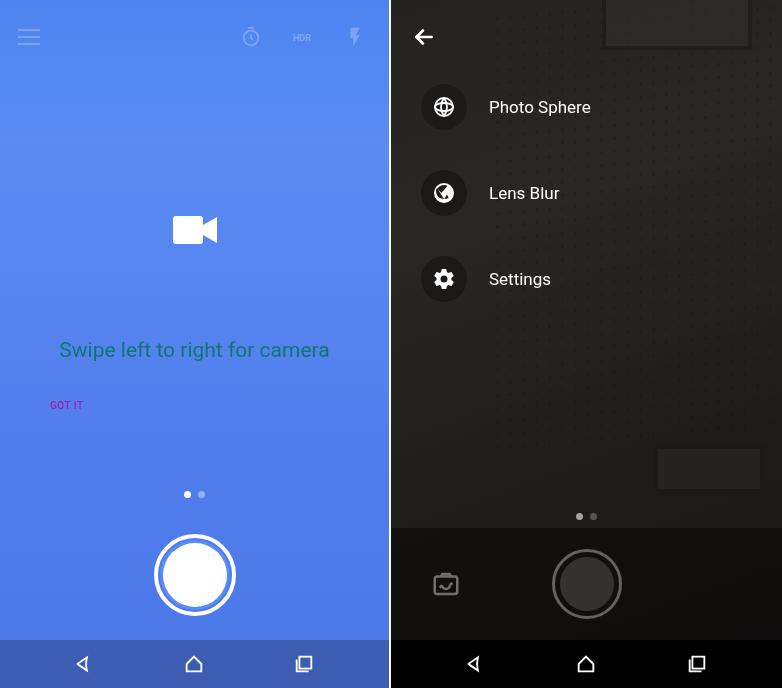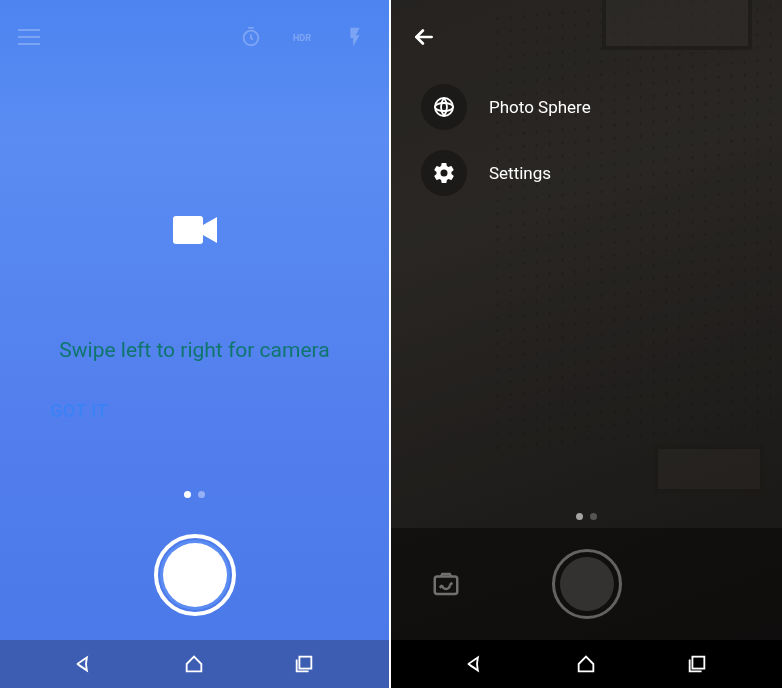--- a/index.html
+++ b/index.html
@@ -70,22 +70,22 @@
       left: 0; right: 0;
       text-align: center;
       color: #0f766e;
       font-size: 21px;
       font-weight: 400;
     }
     .got-it {
       position: absolute;
       top: 400px;
       left: 50px;
-      color: #3b82f6;
-      font-size: 18px;
+      color: #a21caf;
+      font-size: 10px;
       font-weight: 500;
       letter-spacing: 0.5px;
     }
     .page-dots {
       position: absolute;
       left: 0; right: 0;
       bottom: 190px;
       display: flex;
       justify-content: center;
       gap: 7px;
@@ -171,21 +171,21 @@
       top: 24px; left: 20px;
       width: 26px; height: 26px;
       display:flex; align-items:center; justify-content:center;
     }
 
     .menu-list {
       position:absolute;
       top: 80px; left: 22px;
       display:flex;
       flex-direction: column;
-      gap: 12px;
+      gap: 32px;
     }
     .menu-item {
       display:flex;
       align-items:center;
       gap: 22px;
       padding: 4px 8px;
       cursor: pointer;
     }
     .menu-icon-circle {
       width: 46px; height: 46px;
@@ -344,20 +344,28 @@
             <ellipse cx="12" cy="12" rx="9" ry="4"></ellipse>
             <path d="M12 3a15 15 0 0 1 0 18"></path>
             <path d="M12 3a15 15 0 0 0 0 18"></path>
           </svg>
       </div>
       <span class="menu-label">Photo Sphere</span>
     </div>
     <div class="menu-item">
       <div class="menu-icon-circle">
         <svg viewBox="0 0 24 24" fill="#fff">
+            <path d="M12 2a10 10 0 1 0 .001 20.001A10 10 0 0 0 12 2zm0 2c1.3 0 2.5.3 3.5.9L9.3 12 5.4 7.5C6.9 5.4 9.3 4 12 4zm6.6 3.5L14 12l2.7 5c-1.3.6-2.8 1-4.4 1L18.6 7.5zm-13.2 0L12 18c-4.4 0-8-3.6-8-8 0-.9.1-1.7.4-2.5z"></path>
+          </svg>
+      </div>
+      <span class="menu-label">Lens Blur</span>
+    </div>
+    <div class="menu-item">
+      <div class="menu-icon-circle">
+        <svg viewBox="0 0 24 24" fill="#fff">
             <path d="M19.4 13c.04-.33.06-.66.06-1s-.02-.67-.06-1l2.1-1.65c.2-.15.25-.42.13-.64l-2-3.46c-.12-.22-.39-.3-.61-.22l-2.5 1c-.52-.4-1.08-.73-1.7-.98l-.37-2.65A.5.5 0 0 0 14 2h-4a.5.5 0 0 0-.5.42l-.37 2.65c-.62.25-1.18.58-1.7.98l-2.5-1a.5.5 0 0 0-.6.22l-2 3.46a.5.5 0 0 0 .12.64L4.56 11c-.04.33-.06.66-.06 1s.02.67.06 1l-2.1 1.65c-.2.15-.25.42-.13.64l2 3.46c.12.22.39.3.61.22l2.5-1c.52.4 1.08.73 1.7.98l.37 2.65c.4.24.25.42.5.42h4c.25 0 .46-.18.5-.42l.37-2.65c.62-.25 1.18-.58 1.7-.98l2.5 1c.22.08.49 0 .61-.22l2-3.46a.5.5 0 0 0-.13-.64L19.4 13zM12 15.5A3.5 3.5 0 1 1 12 8.5a3.5 3.5 0 0 1 0 7z"></path>
           </svg>
       </div>
       <span class="menu-label">Settings</span>
     </div>
   </div>
 
   <div class="page-dots-right">
     <div class="dot active"></div>
     <div class="dot"></div>

